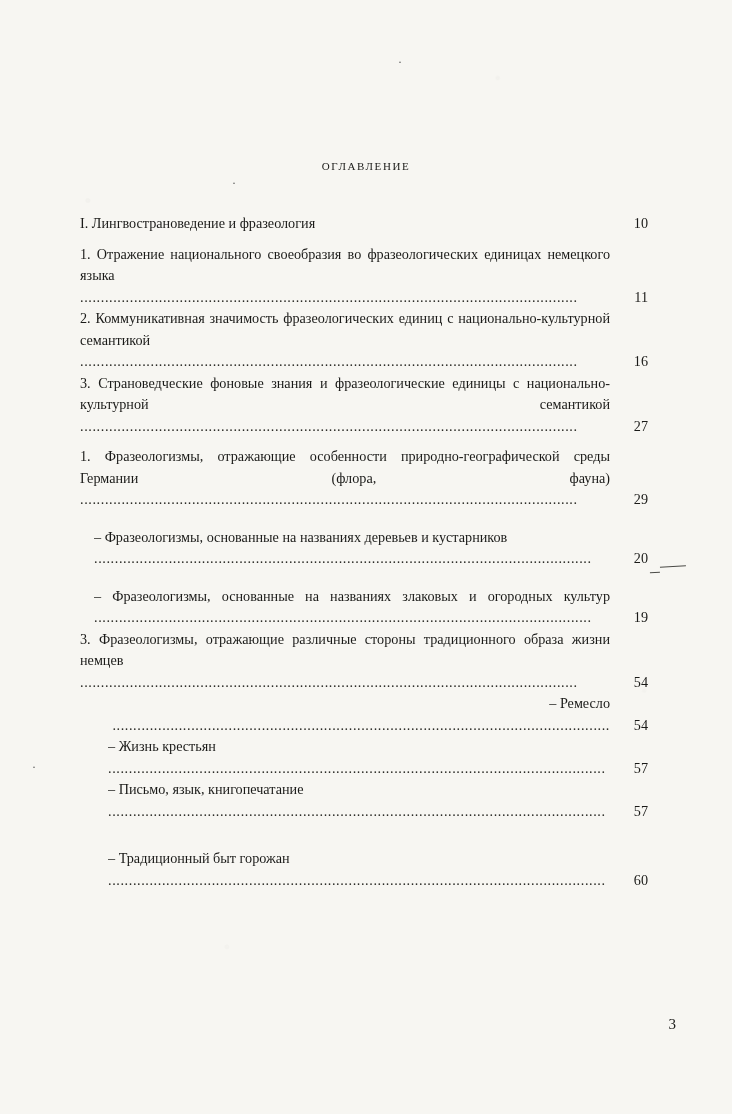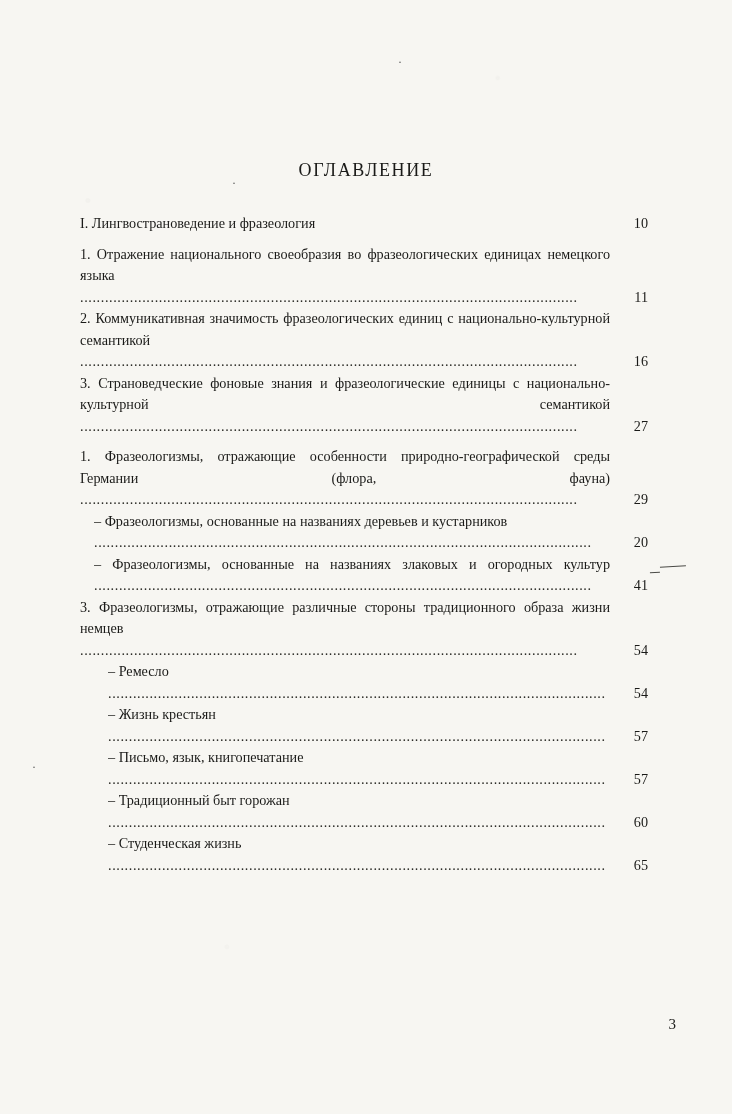--- a/index.html
+++ b/index.html
@@ -36,21 +36,21 @@
     top: 0;
     width: 732px;
     height: 1114px;
   }
   .doc-title {
     position: absolute;
     left: 0;
     top: 160px;
     width: 732px;
     text-align: center;
-    font-size: 18px;
+    font-size: 11px;
     letter-spacing: 1.6px;
     font-family: "Liberation Serif", serif;
   }
   .toc {
     position: absolute;
     left: 68px;
     top: 197px;
     width: 580px;
   }
   .entry {
@@ -78,21 +78,21 @@
     bottom: 0;
     width: 32px;
     text-align: right;
     font-size: 14.2px;
   }
   .entry.nopage .lines { padding-right: 38px; }
 
   
   .lvl-0 { margin-left: 0px; }
   .lvl-1 { margin-left: 12px; }
-  .lvl-2 { margin-left: 26px; }
+  .lvl-2 { margin-left: 26px; margin-top: 16px; }
   .lvl-3 { margin-left: 40px; }
 
   .gap-sm { margin-top: 9px; }
   .gap-md { margin-top: 16px; }
   .gap-lg { margin-top: 24px; }
 
   .just .lines {
     text-align: justify;
     text-align-last: left;
   }
@@ -162,45 +162,41 @@
         <div class="entry lvl-1 gap-sm just">
           <span class="lines" style="overflow: hidden; white-space: normal;"><span class="txt">1. Фразеологизмы,  отражающие  особенности  природно-географической среды Германии (флора, фауна)</span><span class="leader"> ........................................................................................................................</span></span>
           <span class="pg">29</span>
         </div>
         <div class="entry lvl-2">
           <span class="lines" style="overflow: hidden; white-space: normal;"><span class="txt">– Фразеологизмы, основанные на названиях деревьев и кустарников</span><span class="leader"> ........................................................................................................................</span></span>
           <span class="pg">20</span>
         </div>
         <div class="entry lvl-2 just">
           <span class="lines" style="overflow: hidden; white-space: normal;"><span class="txt">–  Фразеологизмы,  основанные  на  названиях  злаковых  и  огородных культур</span><span class="leader"> ........................................................................................................................</span></span>
-          <span class="pg">41</span>
+          <span class="pg">19</span>
         </div>
         <div class="entry lvl-1 just">
           <span class="lines" style="overflow: hidden; white-space: normal;"><span class="txt">3.  Фразеологизмы,  отражающие  различные  стороны  традиционного образа жизни немцев</span><span class="leader"> ........................................................................................................................</span></span>
           <span class="pg">54</span>
         </div>
         <div class="entry lvl-3">
-          <span class="lines" style="overflow: hidden; white-space: normal;"><span class="txt">– Ремесло</span><span class="leader"> ........................................................................................................................</span></span>
+          <span class="lines" style="overflow: hidden; white-space: normal; text-align: right;"><span class="txt">– Ремесло</span><span class="leader"> ........................................................................................................................</span></span>
           <span class="pg">54</span>
         </div>
         <div class="entry lvl-3">
           <span class="lines" style="overflow: hidden; white-space: normal;"><span class="txt">– Жизнь крестьян</span><span class="leader"> ........................................................................................................................</span></span>
           <span class="pg">57</span>
         </div>
         <div class="entry lvl-3">
           <span class="lines" style="overflow: hidden; white-space: normal;"><span class="txt">– Письмо, язык, книгопечатание</span><span class="leader"> ........................................................................................................................</span></span>
           <span class="pg">57</span>
         </div>
         <div class="entry lvl-3">
-          <span class="lines" style="overflow: hidden; white-space: normal;"><span class="txt">– Традиционный быт горожан</span><span class="leader"> ........................................................................................................................</span></span>
+          <span class="lines" style="overflow: hidden; white-space: normal; margin-top: 26px;"><span class="txt">– Традиционный быт горожан</span><span class="leader"> ........................................................................................................................</span></span>
           <span class="pg">60</span>
-        </div>
-        <div class="entry lvl-3">
-          <span class="lines" style="overflow: hidden; white-space: normal;"><span class="txt">– Студенческая жизнь</span><span class="leader"> ........................................................................................................................</span></span>
-          <span class="pg">65</span>
         </div>
       </div>
 
     <div class="dash-mark"></div>
     <div class="dash-mark2"></div>
 
     <div class="page-number">3</div>
   </div>
 </div>
 

